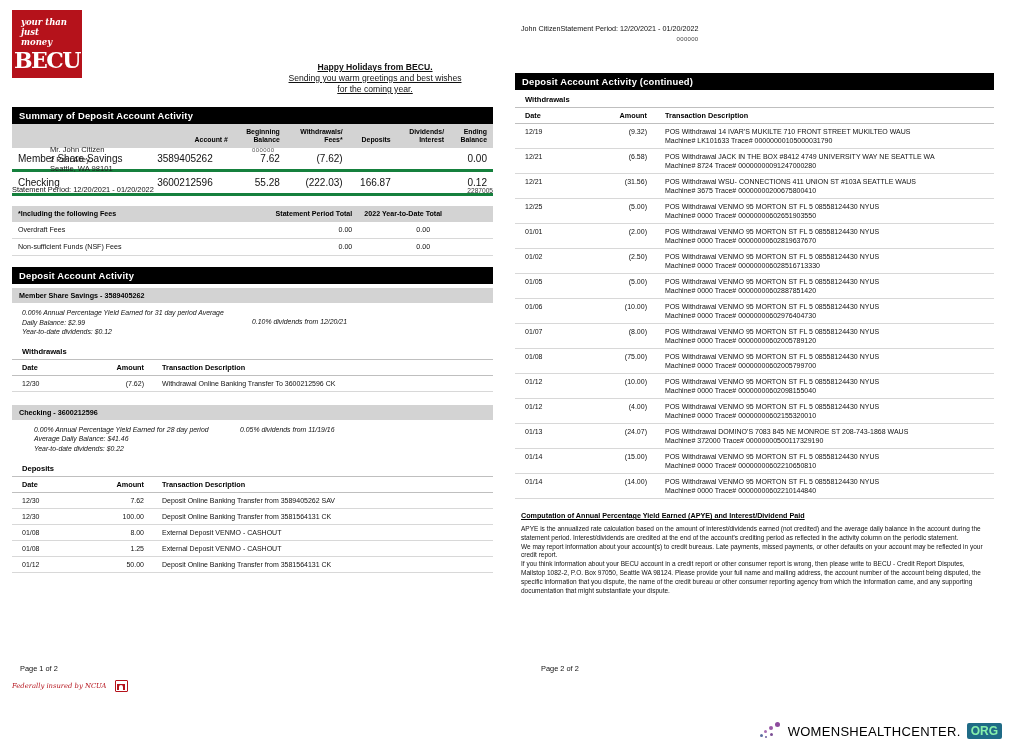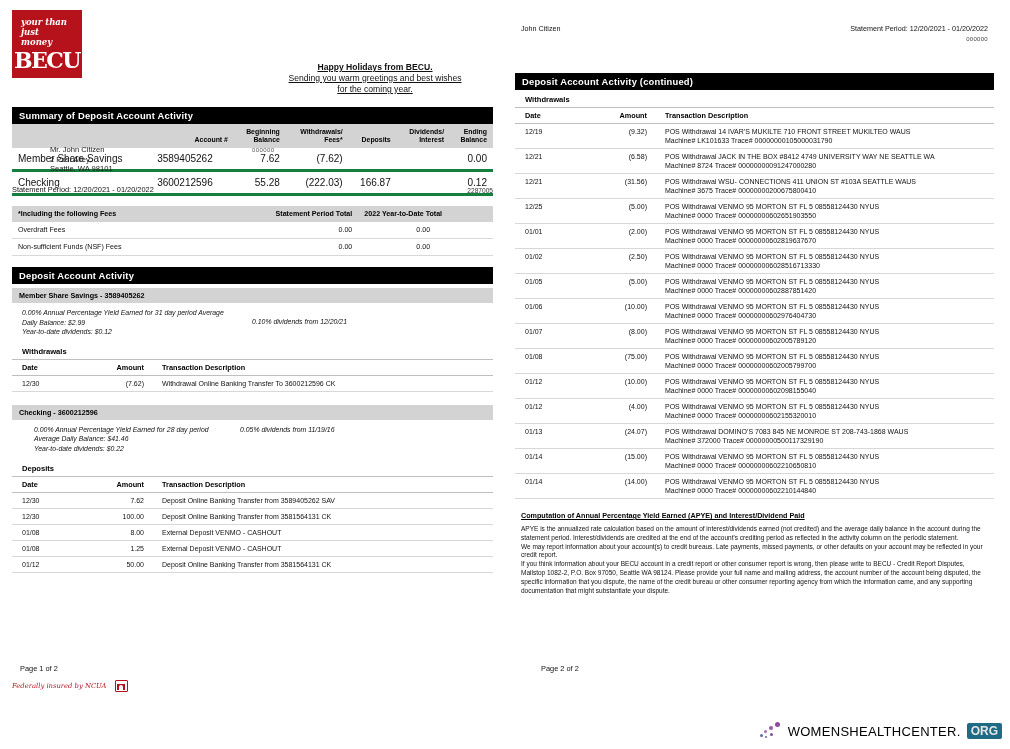--- a/index.html
+++ b/index.html
@@ -185,21 +185,21 @@
   .inquiries {
     position: absolute; left: 205px; bottom: 52px;
     font-family: "DejaVu Serif", serif;
     font-size: 7.2px; line-height: 10.6px;
     color: #b5121b;
   }
   .inquiries .it { font-style: italic; }
 
   
   .p2-head {
-    display: flex; justify-content: space-between;
+    display: flex; 
     font-size: 7.2px; color: #111;
     padding: 0 6px 0 6px;
   }
   .p2-head .r { text-align: right; line-height: 10px; }
   .p2-head .r .sub { font-size: 6px; color: #444; letter-spacing: .3px; }
 
   .disc-h {
     font-weight: bold; font-size: 7.2px;
     text-decoration: underline; color: #000;
     margin: 12px 0 5px 6px;
@@ -217,21 +217,21 @@
   .wm-dots { position: relative; width: 26px; height: 20px; }
   .wm-dots i {
     position: absolute; border-radius: 50%; display: block;
   }
   .wm-text {
     font-family: "Liberation Sans", sans-serif;
     font-size: 13px; letter-spacing: .3px;
     font-weight: 500;
   }
   .wm-org {
-    background: #1f6b86; color: #e5e5e5;
+    background: #1f6b86; color: #86efac;
     font-size: 12px; font-weight: bold;
     padding: 1px 4px; border-radius: 2px;
     margin-left: 2px;
   }
   .divider-v {
     position: absolute; left: 504px; top: 0;
     width: 1px; height: 749px; background: #ffffff;
   }
 </style>
 </head>

